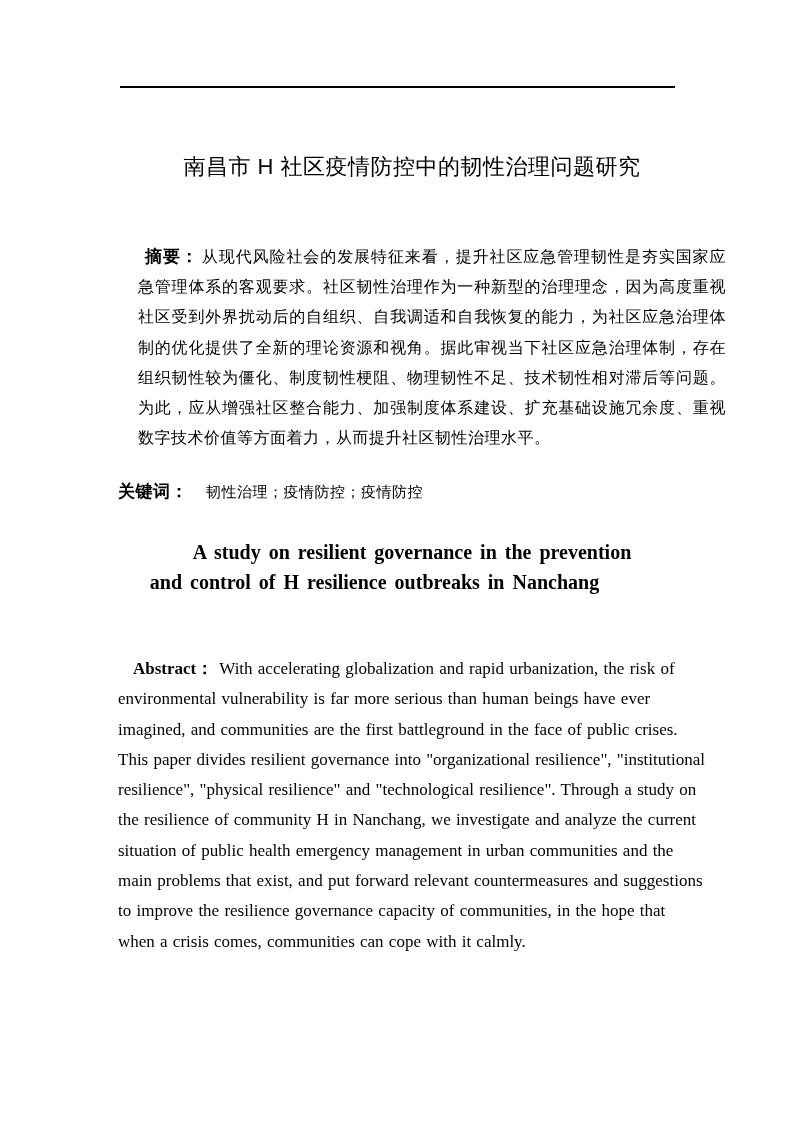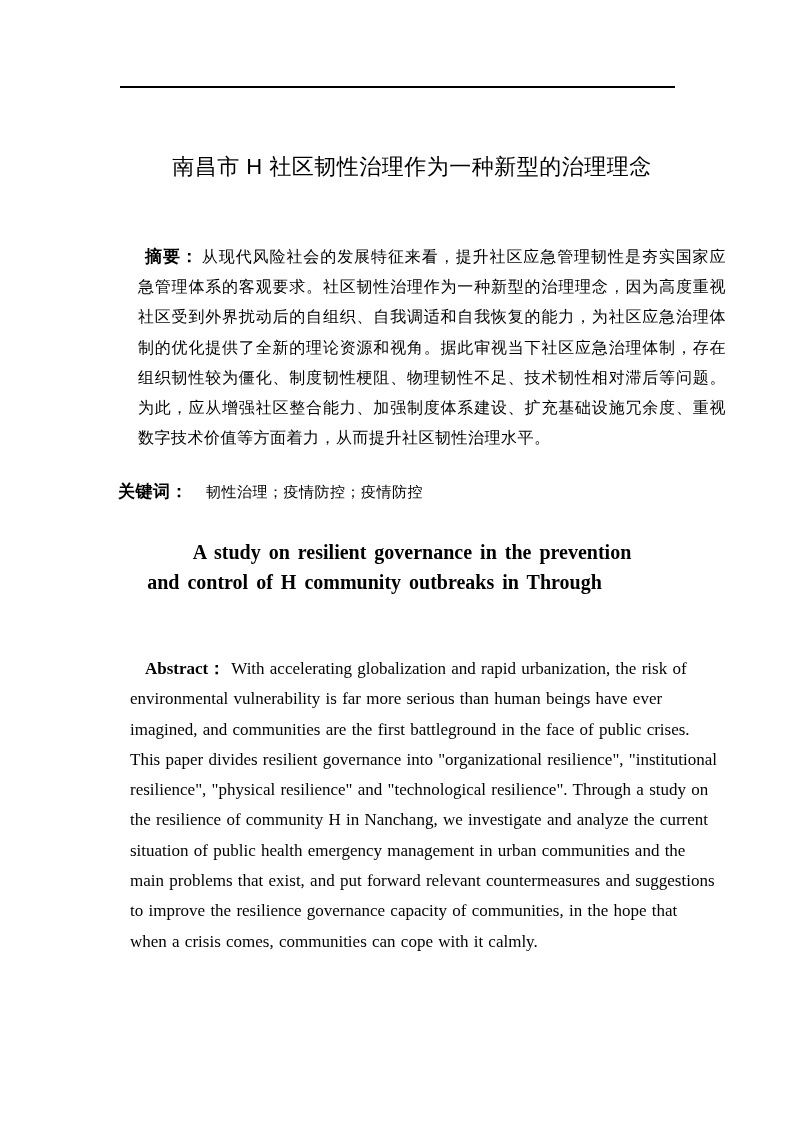--- a/index.html
+++ b/index.html
@@ -71,53 +71,53 @@
     width: 588px;
     font-weight: bold;
     font-size: 20px;
     line-height: 30px;
     word-spacing: 3px;
   }
   .en-title .line1 { text-align: center; }
   .en-title .line2 { text-align: center; padding-right: 75px; }
   .en-abstract {
     position: absolute;
-    left: 130px;
+    left: 118px;
     top: 654px;
     width: 588px;
     font-size: 17px;
     line-height: 30.3px;
     text-align: left;
     text-indent: 15px;
     word-spacing: 1px;
   }
   .en-label {
     font-weight: bold;
     margin-right: 6px;
   }
 </style>
 </head>
 <body>
 
 <div class="page">
 
   <hr class="header-rule">
 
-  <div class="cn-title">南昌市 H 社区韧性治理作为一种新型的治理理念</div>
+  <div class="cn-title">南昌市 H 社区疫情防控中的韧性治理问题研究</div>
 
   <p class="cn-abstract">
     <span class="cn-label">摘要：</span><span>从现代风险社会的发展特征来看，提升社区应急管理韧性是夯实国家应急管理体系的客观要求。社区韧性治理作为一种新型的治理理念，因为高度重视社区受到外界扰动后的自组织、自我调适和自我恢复的能力，为社区应急治理体制的优化提供了全新的理论资源和视角。据此审视当下社区应急治理体制，存在组织韧性较为僵化、制度韧性梗阻、物理韧性不足、技术韧性相对滞后等问题。为此，应从增强社区整合能力、加强制度体系建设、扩充基础设施冗余度、重视数字技术价值等方面着力，从而提升社区韧性治理水平。</span>
   </p>
 
   <p class="cn-keywords">
     <span class="cn-label">关键词：</span><span>韧性治理；疫情防控；疫情防控</span>
   </p>
 
   <div class="en-title">
     <div class="line1">A study on resilient governance in the prevention</div>
-    <div class="line2">and control of H community outbreaks in Through</div>
+    <div class="line2">and control of H resilience outbreaks in Nanchang</div>
   </div>
 
   <p class="en-abstract">
     <span class="en-label">Abstract：</span><span>With accelerating globalization and rapid urbanization, the risk of environmental vulnerability is far more serious than human beings have ever imagined, and communities are the first battleground in the face of public crises. This paper divides resilient governance into "organizational resilience", "institutional resilience", "physical resilience" and "technological resilience". Through a study on the resilience of community H in Nanchang, we investigate and analyze the current situation of public health emergency management in urban communities and the main problems that exist, and put forward relevant countermeasures and suggestions to improve the resilience governance capacity of communities, in the hope that when a crisis comes, communities can cope with it calmly.</span>
   </p>
 
 </div>
 
 </body></html>

